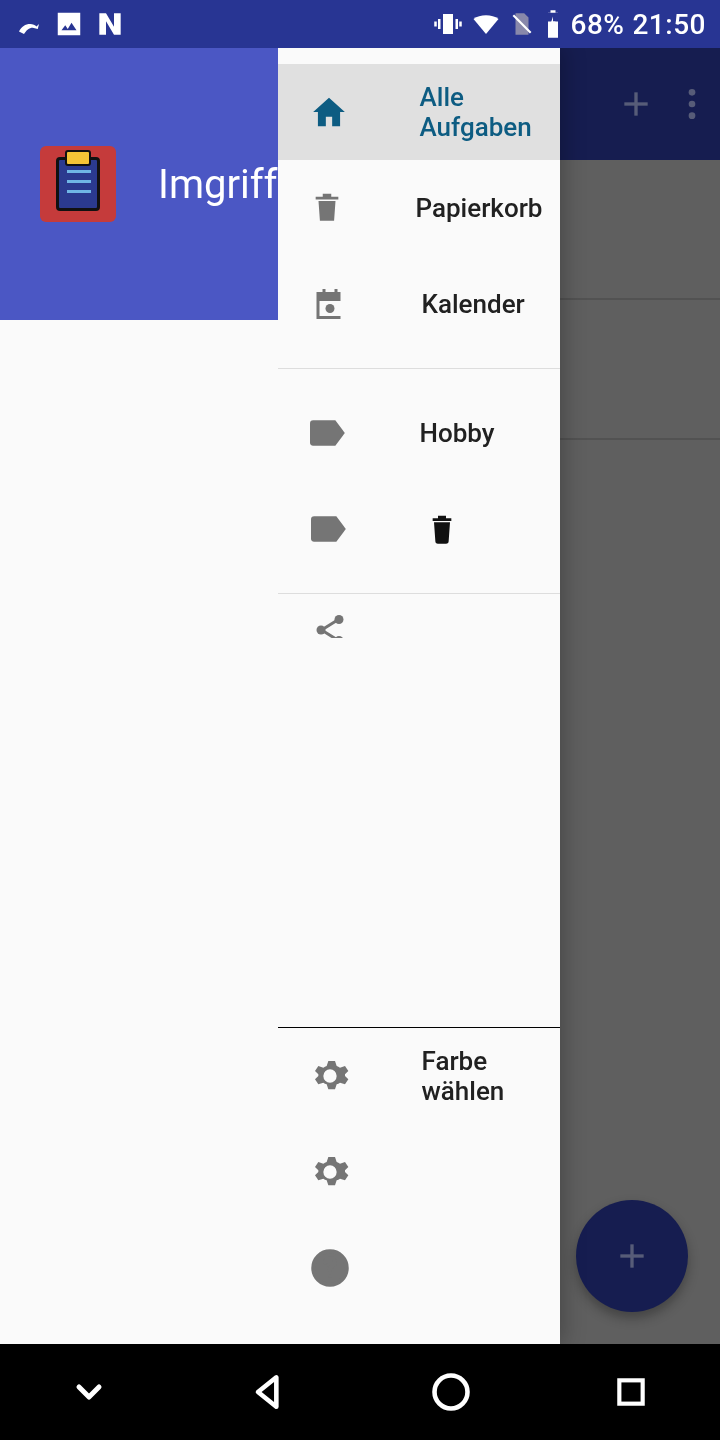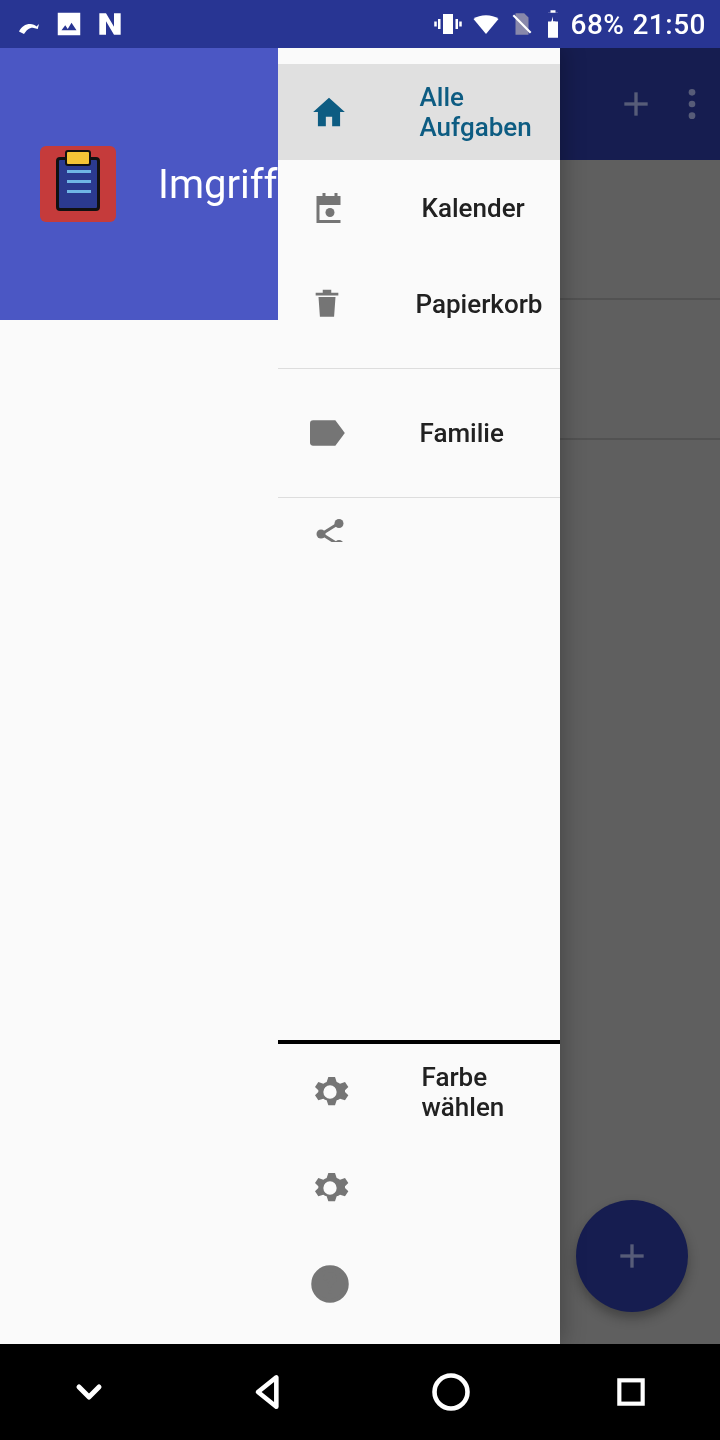--- a/index.html
+++ b/index.html
@@ -64,22 +64,22 @@
   .nav-item.selected { background: #e0e0e0; color: #0d5c82; }
   .nav-item.selected .nav-icon svg { fill: #0d5c82; }
   .nav-icon { width: 40px; height: 40px; display: flex; align-items: center; justify-content: center; }
   .nav-icon svg { fill: #757575; }
   .nav-label { flex: 1; }
   .nav-trail { width: 40px; height: 40px; display: flex; align-items: center; justify-content: center; }
   .nav-trail svg { fill: #111; }
   .nav-divider { height: 1px; background: #ddd; margin: 16px 0; }
 
   .drawer-bottom {
-    position: absolute; left: 0; right: 0; bottom: 0; background: #fafafa;
-    border-top: 4px solid #000000;
+    position: absolute; left: 0; right: 0; bottom: 16px; background: #fafafa;
+    border-top: 1px solid #000000;
     margin-top: 48px;
   }
 
   
   .peek { height: 28px; display: flex; align-items: flex-start; padding: 0 32px; gap: 72px; overflow: hidden; }
 
   
   .navbar {
     position: absolute; bottom: 0; left: 0; right: 0; height: 96px; background: #000;
     display: flex; align-items: center; justify-content: space-around; z-index: 200;
@@ -173,48 +173,60 @@
         <div class="nav-icon">
           <svg width="38" height="38" viewBox="0 0 24 24">
               <path d="M12 3l10 9h-3v9h-5v-6h-4v6H5v-9H2z"></path>
             </svg>
         </div>
         <div class="nav-label">Alle Aufgaben</div>
       </div>
 
       <div class="nav-item">
         <div class="nav-icon">
+          <svg width="34" height="34" viewBox="0 0 24 24">
+              <path d="M6 7h12l-1 14H7zM4 4h16v2H4zm5-2h6v2H9z"></path>
+            </svg>
+        </div>
+        <div class="nav-label">Papierkorb</div>
+      </div>
+
+      <div class="nav-item">
+        <div class="nav-icon">
           <svg width="36" height="36" viewBox="0 0 24 24" fill="#bdbdbd">
               <path d="M5 4h2V2h2v2h6V2h2v2h2v18H3V4h2zm0 6v10h14V10H5z"></path>
               <circle cx="12" cy="15" r="3"></circle>
             </svg>
         </div>
         <div class="nav-label">Kalender</div>
       </div>
 
-      <div class="nav-item">
-        <div class="nav-icon">
-          <svg width="34" height="34" viewBox="0 0 24 24">
-              <path d="M6 7h12l-1 14H7zM4 4h16v2H4zm5-2h6v2H9z"></path>
-            </svg>
-        </div>
-        <div class="nav-label">Papierkorb</div>
-      </div>
-
       <div class="nav-divider"></div>
-
 
 
       <div class="nav-item">
         <div class="nav-icon">
           <svg width="38" height="30" viewBox="0 0 24 16">
               <path d="M0 2a2 2 0 012-2h14l6 8-6 8H2a2 2 0 01-2-2z"></path>
             </svg>
         </div>
-        <div class="nav-label">Familie</div>
+        <div class="nav-label">Hobby</div>
+        <div class="nav-trail">
+          <svg width="32" height="38" viewBox="0 0 24 24">
+              <path d="M6 7h12l-1 14a2 2 0 01-2 2H9a2 2 0 01-2-2zM5 4h14v2H5zm4-2h6v2H9z"></path>
+            </svg>
+        </div>
+      </div>
+
+      <div class="nav-item">
+        <div class="nav-icon">
+          <svg width="38" height="30" viewBox="0 0 24 16">
+              <path d="M0 2a2 2 0 012-2h14l6 8-6 8H2a2 2 0 01-2-2z"></path>
+            </svg>
+        </div>
         <div class="nav-trail">
           <svg width="32" height="38" viewBox="0 0 24 24">
               <path d="M6 7h12l-1 14a2 2 0 01-2 2H9a2 2 0 01-2-2zM5 4h14v2H5zm4-2h6v2H9z"></path>
             </svg>
         </div>
       </div>
 
       <div class="nav-divider"></div>
 
       <div class="peek">

